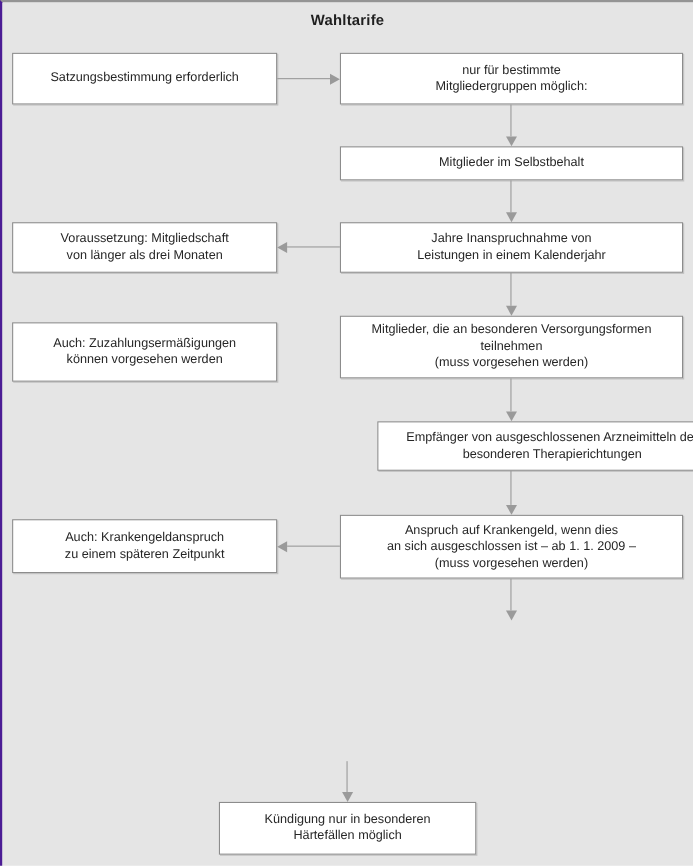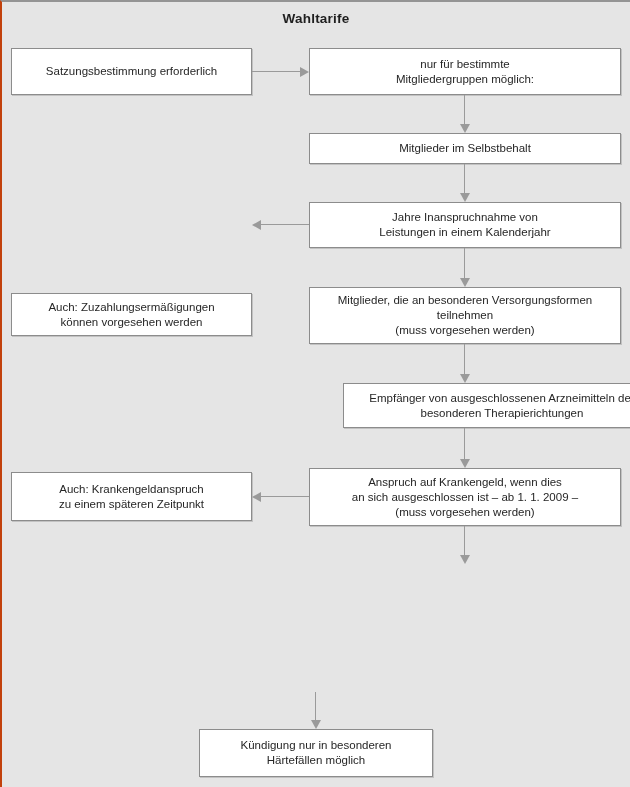--- a/index.html
+++ b/index.html
@@ -5,21 +5,21 @@
   html,body{margin:0;padding:0;}
   body{
     font-family:"Liberation Sans", sans-serif;
     background:#ffffff;
   }
   .canvas{
     position:relative;
     width:630px;height:787px;
     background:#e5e5e5;
     border-top:2px solid #949494;
-    border-left:2px solid #c2410c;
+    border-left:2px solid #4c1d95;
     box-sizing:border-box;
     overflow:hidden;
   }
   .title{
     position:absolute;
     top:9px;left:0;width:100%;
     text-align:center;
     font-size:13.5px;
     font-weight:bold;
     color:#1f1f1f;
@@ -67,21 +67,23 @@
   }
 </style>
 </head>
 <body>
 
 <div class="canvas">
 
   <div class="title">Wahltarife</div>
 
   <div class="box" style="left:9px;top:46px;width:241px;height:47px;">Satzungsbestimmung erforderlich</div>
-  <div class="box" style="left:9px;top:291px;width:241px;height:43px;">Auch: Zuzahlungsermäßigungen
+  <div class="box" style="left:9px;top:200px;width:241px;height:46px;">Voraussetzung: Mitgliedschaft
+von länger als drei Monaten</div>
+  <div class="box" style="left:9px;top:291px;width:241px;height:54px;">Auch: Zuzahlungsermäßigungen
 können vorgesehen werden</div>
   <div class="box" style="left:9px;top:470px;width:241px;height:49px;">Auch: Krankengeldanspruch
 zu einem späteren Zeitpunkt</div>
 
   <div class="box" style="left:307px;top:46px;width:312px;height:47px;">nur für bestimmte
 Mitgliedergruppen möglich:</div>
   <div class="box" style="left:307px;top:131px;width:312px;height:31px;">Mitglieder im Selbstbehalt</div>
   <div class="box" style="left:307px;top:200px;width:312px;height:46px;">Jahre Inanspruchnahme von
 Leistungen in einem Kalenderjahr</div>
   <div class="box" style="left:307px;top:285px;width:312px;height:57px;">Mitglieder, die an besonderen Versorgungsformen

